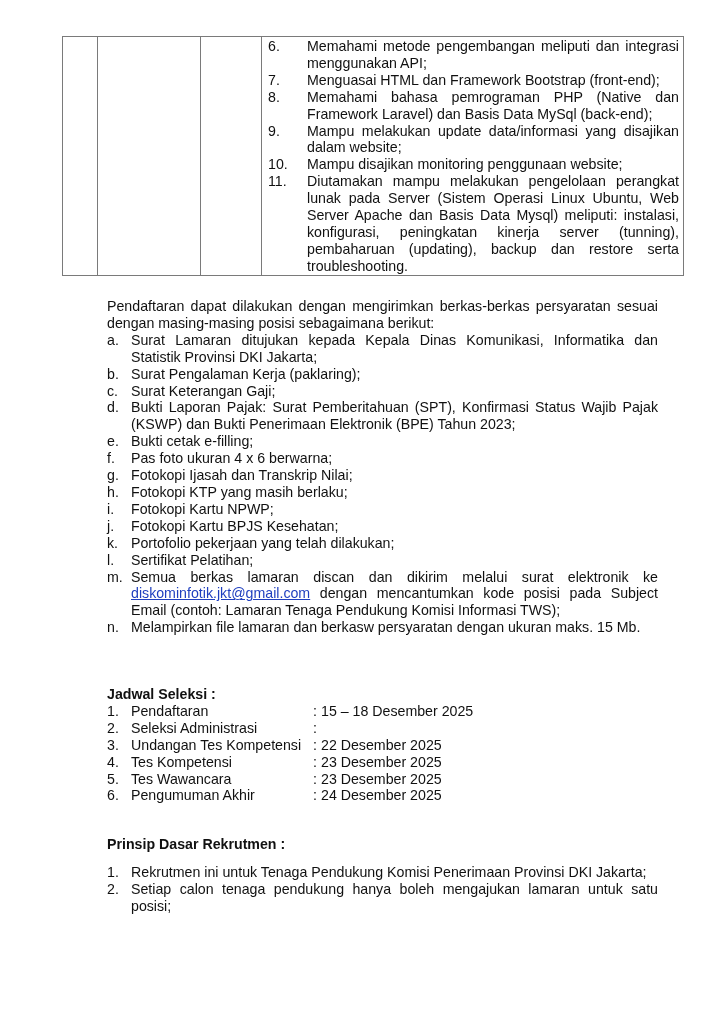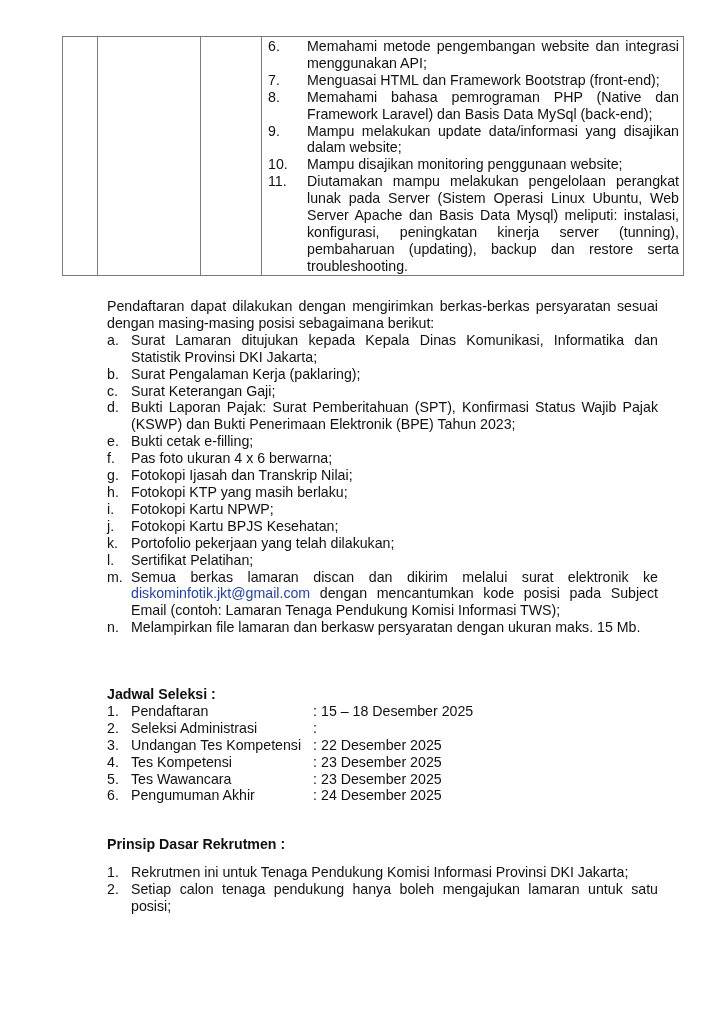--- a/index.html
+++ b/index.html
@@ -19,42 +19,42 @@
     .req-list .num { width: 39px; flex: none; text-align: left; padding-left: 0; }
     .req-list .txt { flex: 1; text-align: justify; text-align-last: left; }
     .section { position: absolute; left: 107px; width: 551px; }
     .heading { font-weight: bold; }
     .para { text-align: justify; }
     .alist { margin: 0; padding: 0; list-style: none; }
     .alist li { display: flex; }
     .alist .mk { width: 24px; flex: none; }
     .alist .txt { flex: 1; text-align: justify; }
     .alist .txt.last-left { text-align-last: left; }
-    .email-link { color: #1f3fbf; }
+    .email-link { color: #1f3fbf; text-decoration: underline; }
     .sched { margin: 0; padding: 0; list-style: none; }
     .sched li { display: flex; }
     .sched .mk { width: 24px; flex: none; }
     .sched .lbl { width: 182px; flex: none; white-space: nowrap; }
     .sched .sep { width: 8px; flex: none; }
     .sched .val { flex: 1; white-space: nowrap; }
   </style>
 </head>
 <body>
 
 <table class="req-table">
   <tbody>
       <tr>
     <td class="col1"></td>
     <td class="col2"></td>
     <td class="col3"></td>
     <td>
       <ul class="req-list">
         <li>
               <span class="num">6.</span>
-              <span class="txt">Memahami metode pengembangan website dan integrasi menggunakan API;</span>
+              <span class="txt">Memahami metode pengembangan meliputi dan integrasi menggunakan API;</span>
             </li>
         <li>
               <span class="num">7.</span>
               <span class="txt">Menguasai HTML dan Framework Bootstrap (front-end);</span>
             </li>
         <li>
               <span class="num">8.</span>
               <span class="txt">Memahami bahasa pemrograman PHP (Native dan Framework Laravel) dan Basis Data MySql (back-end);</span>
             </li>
         <li>
@@ -176,20 +176,20 @@
         <span class="val">24 Desember 2025</span>
       </li>
   </ul>
 </div>
 
 <div class="section" style="top:836px;">
   <div class="heading" style="margin-bottom:11px;">Prinsip Dasar Rekrutmen :</div>
   <ul class="alist">
     <li>
         <span class="mk">1.</span>
-        <span class="txt">Rekrutmen ini untuk Tenaga Pendukung Komisi Informasi Provinsi DKI Jakarta;</span>
+        <span class="txt">Rekrutmen ini untuk Tenaga Pendukung Komisi Penerimaan Provinsi DKI Jakarta;</span>
       </li>
     <li>
         <span class="mk">2.</span>
         <span class="txt last-left">Setiap calon tenaga pendukung hanya boleh mengajukan lamaran untuk satu posisi;</span>
       </li>
   </ul>
 </div>
 
 </body></html>

